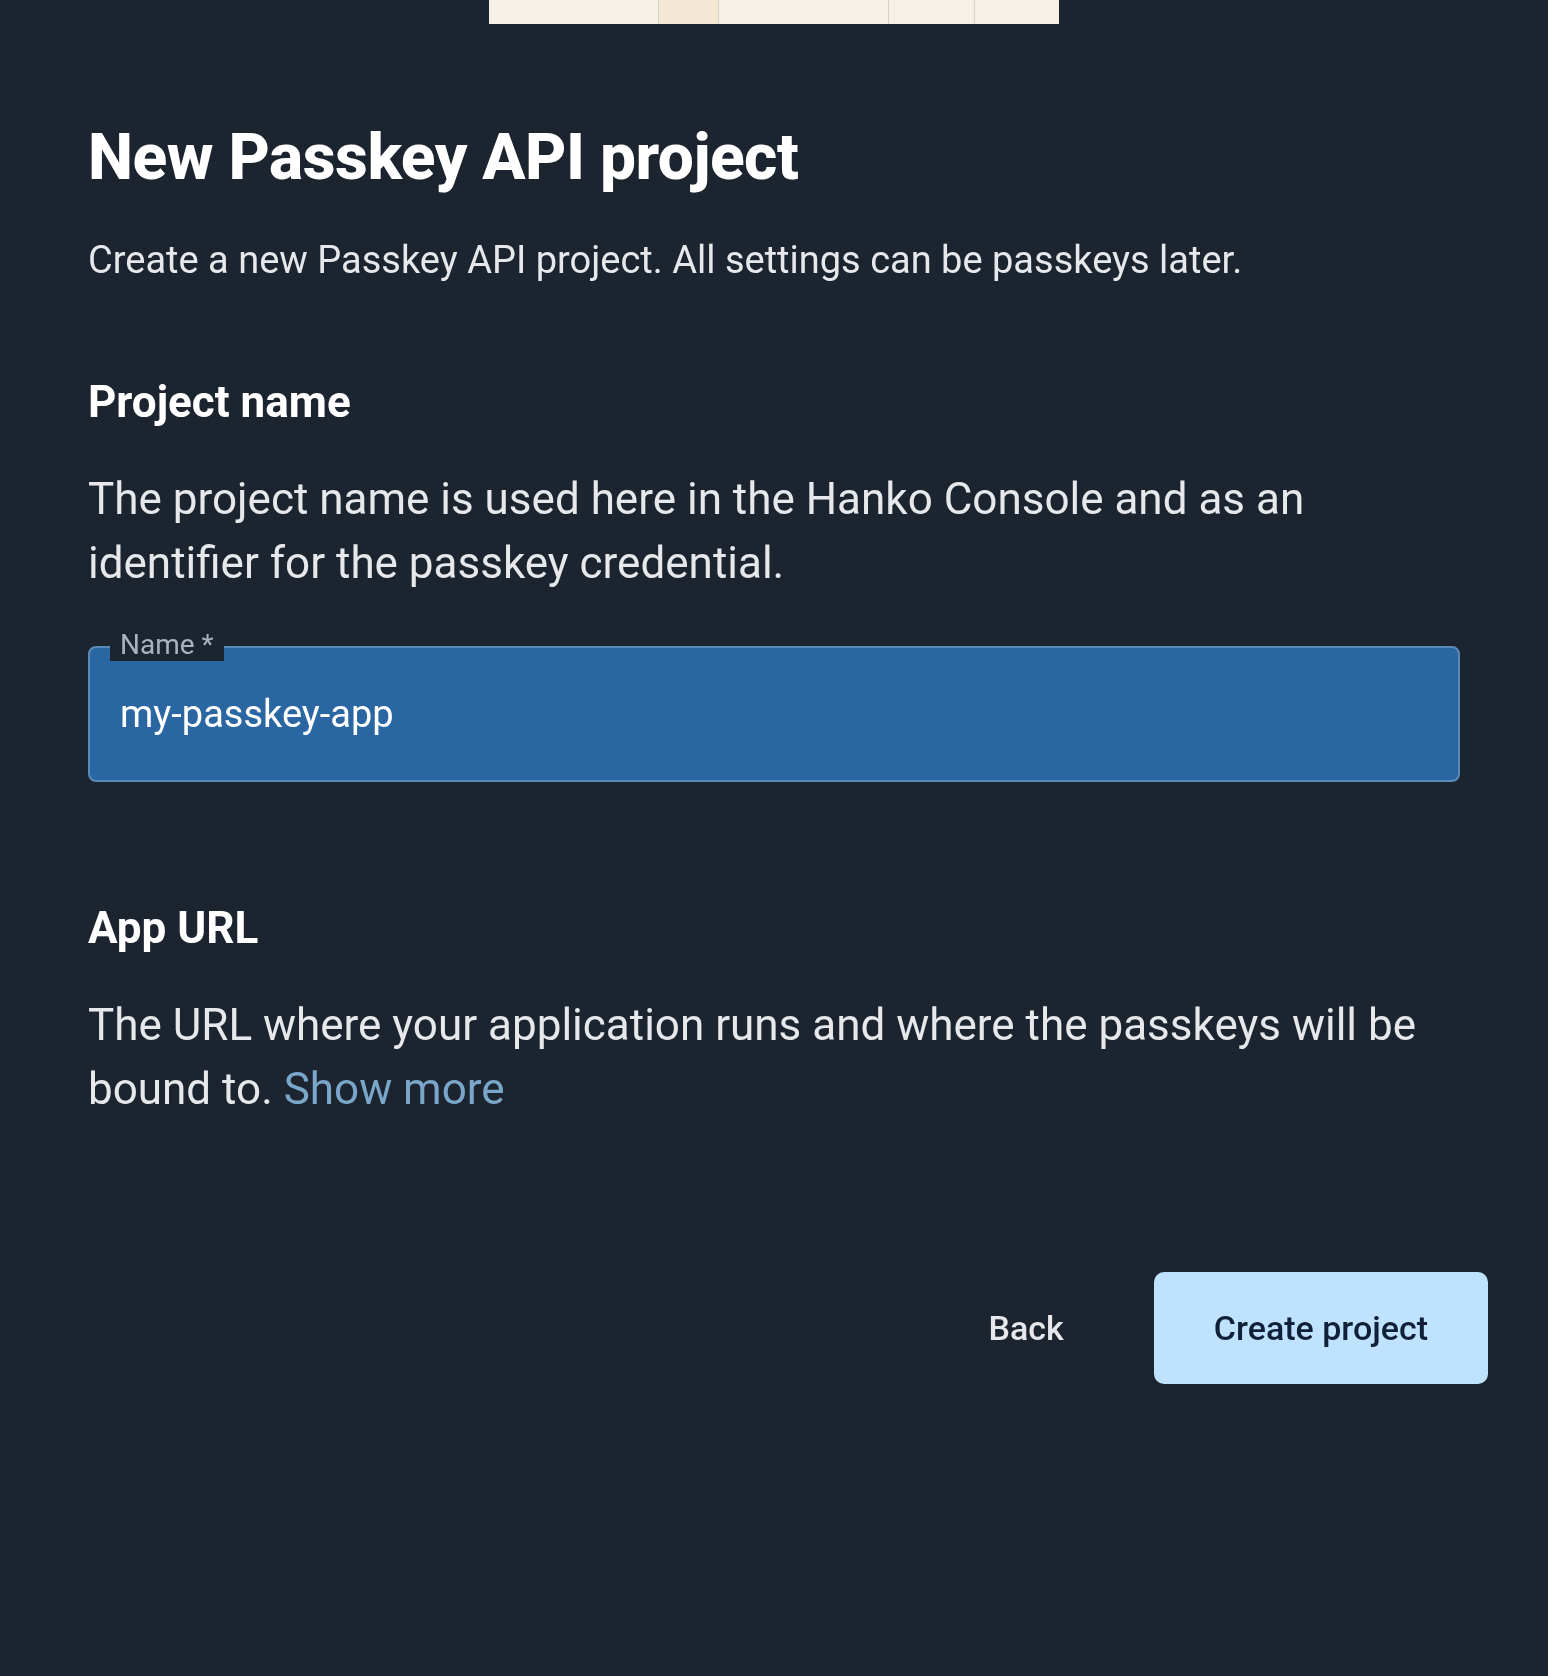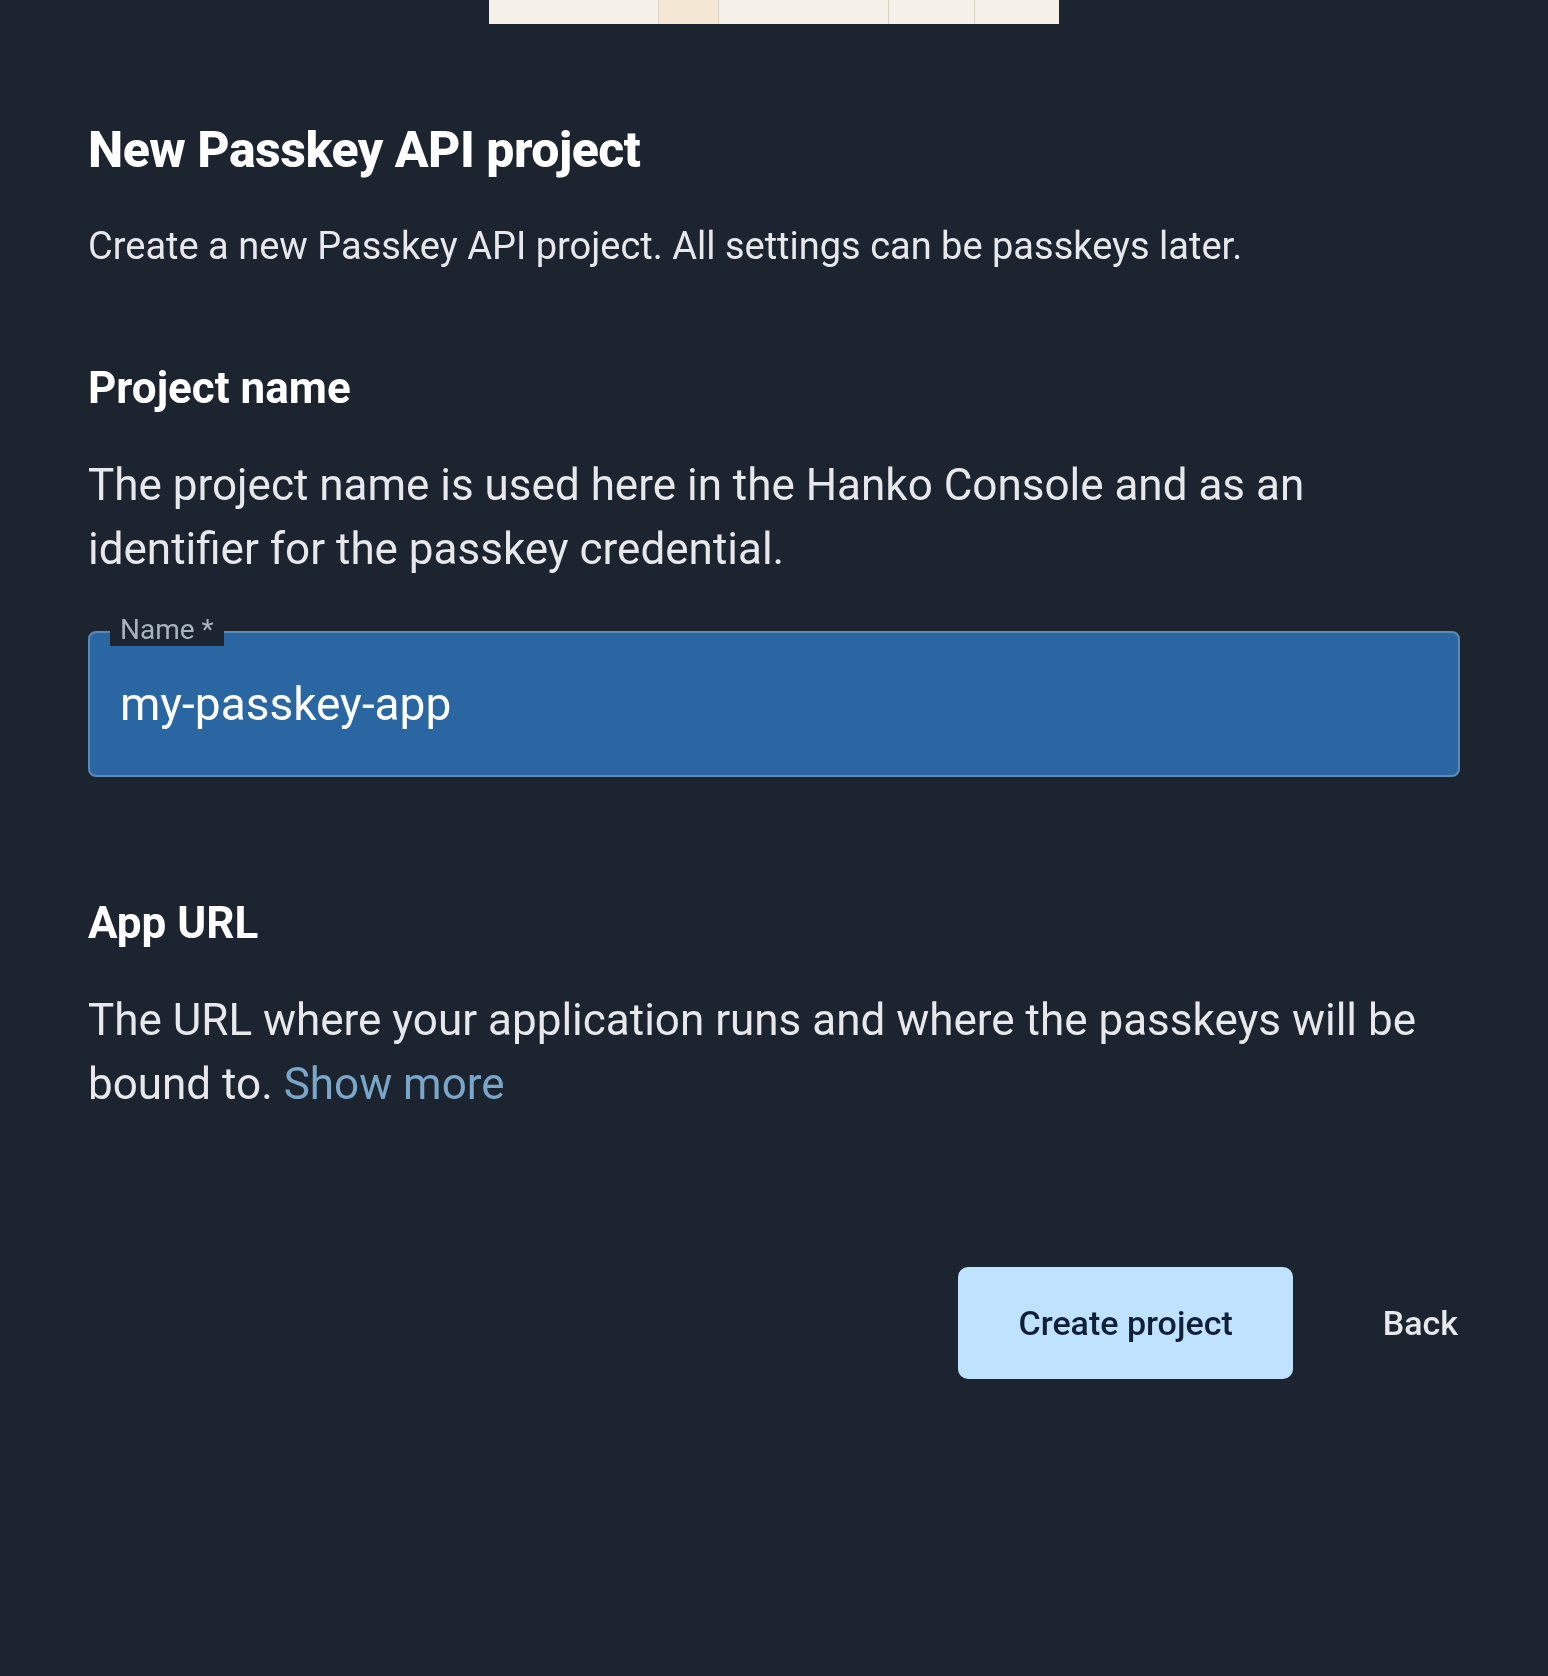--- a/index.html
+++ b/index.html
@@ -31,21 +31,21 @@
       border-left: none;
     }
     .top-fragment .highlight {
       background: #f4e8d4;
       flex: 0.35;
     }
     .container {
       padding: 100px 88px 0 88px;
     }
     h1 {
-      font-size: 50px;
+      font-size: 64px;
       font-weight: 800;
       letter-spacing: -0.5px;
       margin-bottom: 44px;
       line-height: 1.05;
     }
     .subtitle {
       font-size: 38px;
       font-weight: 400;
       color: #e6e8eb;
       margin-bottom: 90px;
@@ -84,21 +84,21 @@
       font-size: 28px;
       color: #a9b3bf;
       z-index: 2;
     }
     .text-input {
       width: 100%;
       background-color: #2a67a2;
       border: 2px solid #5a8ab5;
       border-radius: 8px;
       padding: 44px 30px;
-      font-size: 46px;
+      font-size: 38px;
       color: #ffffff;
       outline: none;
       font-family: inherit;
     }
     .text-input::placeholder {
       color: #cdd7e0;
     }
     .footer {
       display: flex;
       justify-content: flex-end;
@@ -155,15 +155,15 @@
   <div class="section" style="">
     <h2>App URL</h2>
     <p class="description">
       <span>The URL where your application runs and where the passkeys will be bound to. </span><span class="link">Show more</span>
     </p>
   </div>
 
 </div>
 
 <div class="footer">
+  <button class="btn btn-back">Back</button>
   <button class="btn btn-primary">Create project</button>
-  <button class="btn btn-back">Back</button>
 </div>
 
 </body></html>

